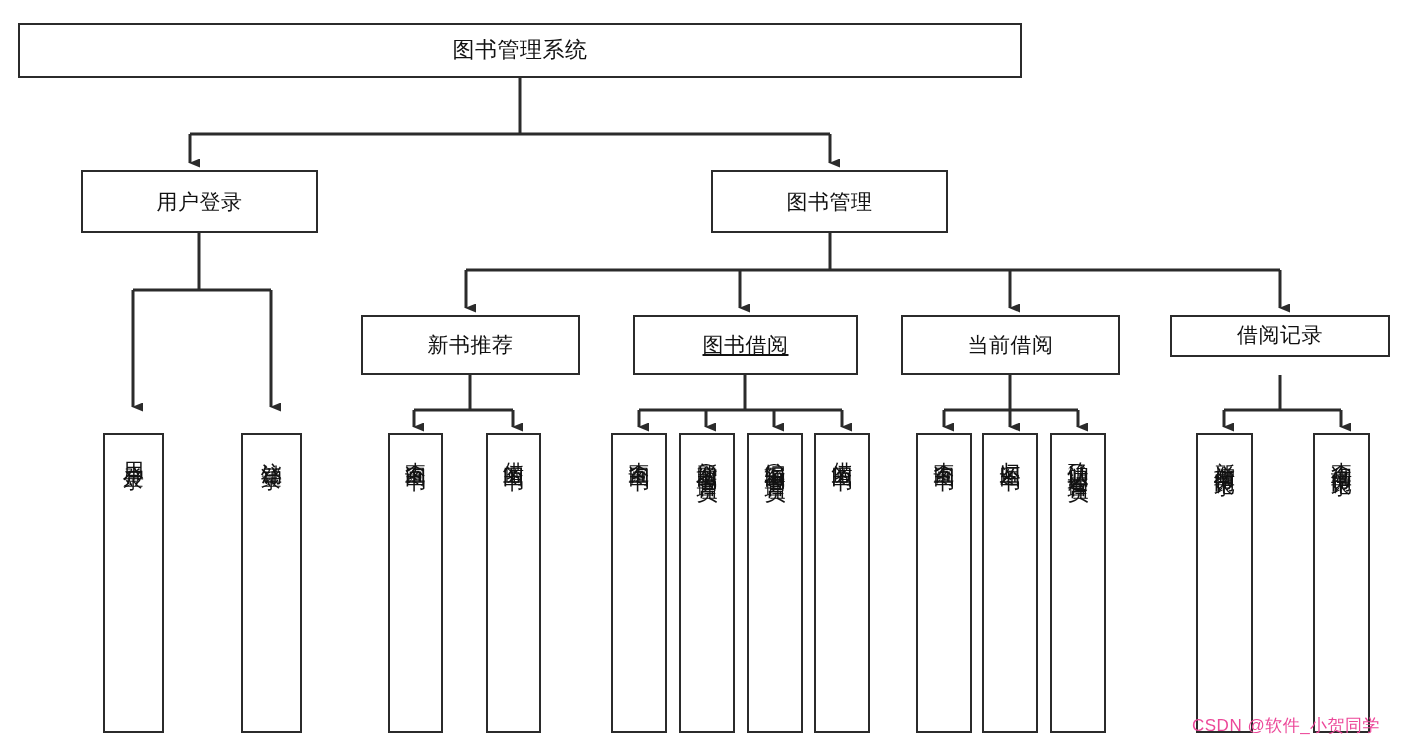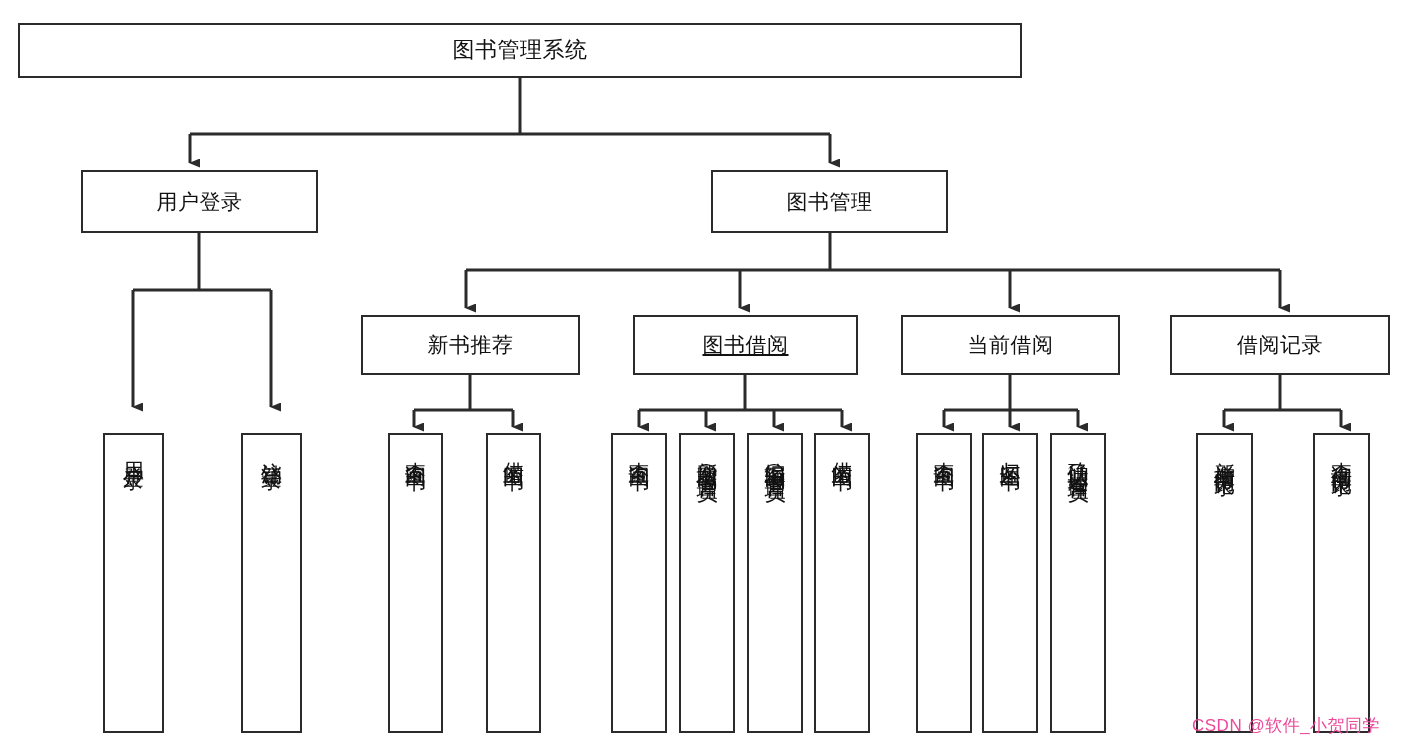--- a/index.html
+++ b/index.html
@@ -141,21 +141,21 @@
   </div>
 
   <div class="node horiz" style="left:633px; top:315px; width:225px; height:60px;text-decoration:underline;">
     <span>图书借阅</span>
   </div>
 
   <div class="node horiz" style="left:901px; top:315px; width:219px; height:60px;">
     <span>当前借阅</span>
   </div>
 
-  <div class="node horiz" style="left:1170px; top:315px; width:220px; height:60px;">
+  <div class="node horiz" style="left:1170px; top:315px; width:220px; height:42px;font-family:Liberation Serif, serif;">
     <span>借阅记录</span>
   </div>
 
   <div class="node leaf" style="left:103px; top:433px; width:61px; height:300px;">
     <span class="vtext">用户登录</span>
   </div>
 
   <div class="node leaf" style="left:241px; top:433px; width:61px; height:300px;">
     <span class="vtext">注销登录</span>
   </div>

